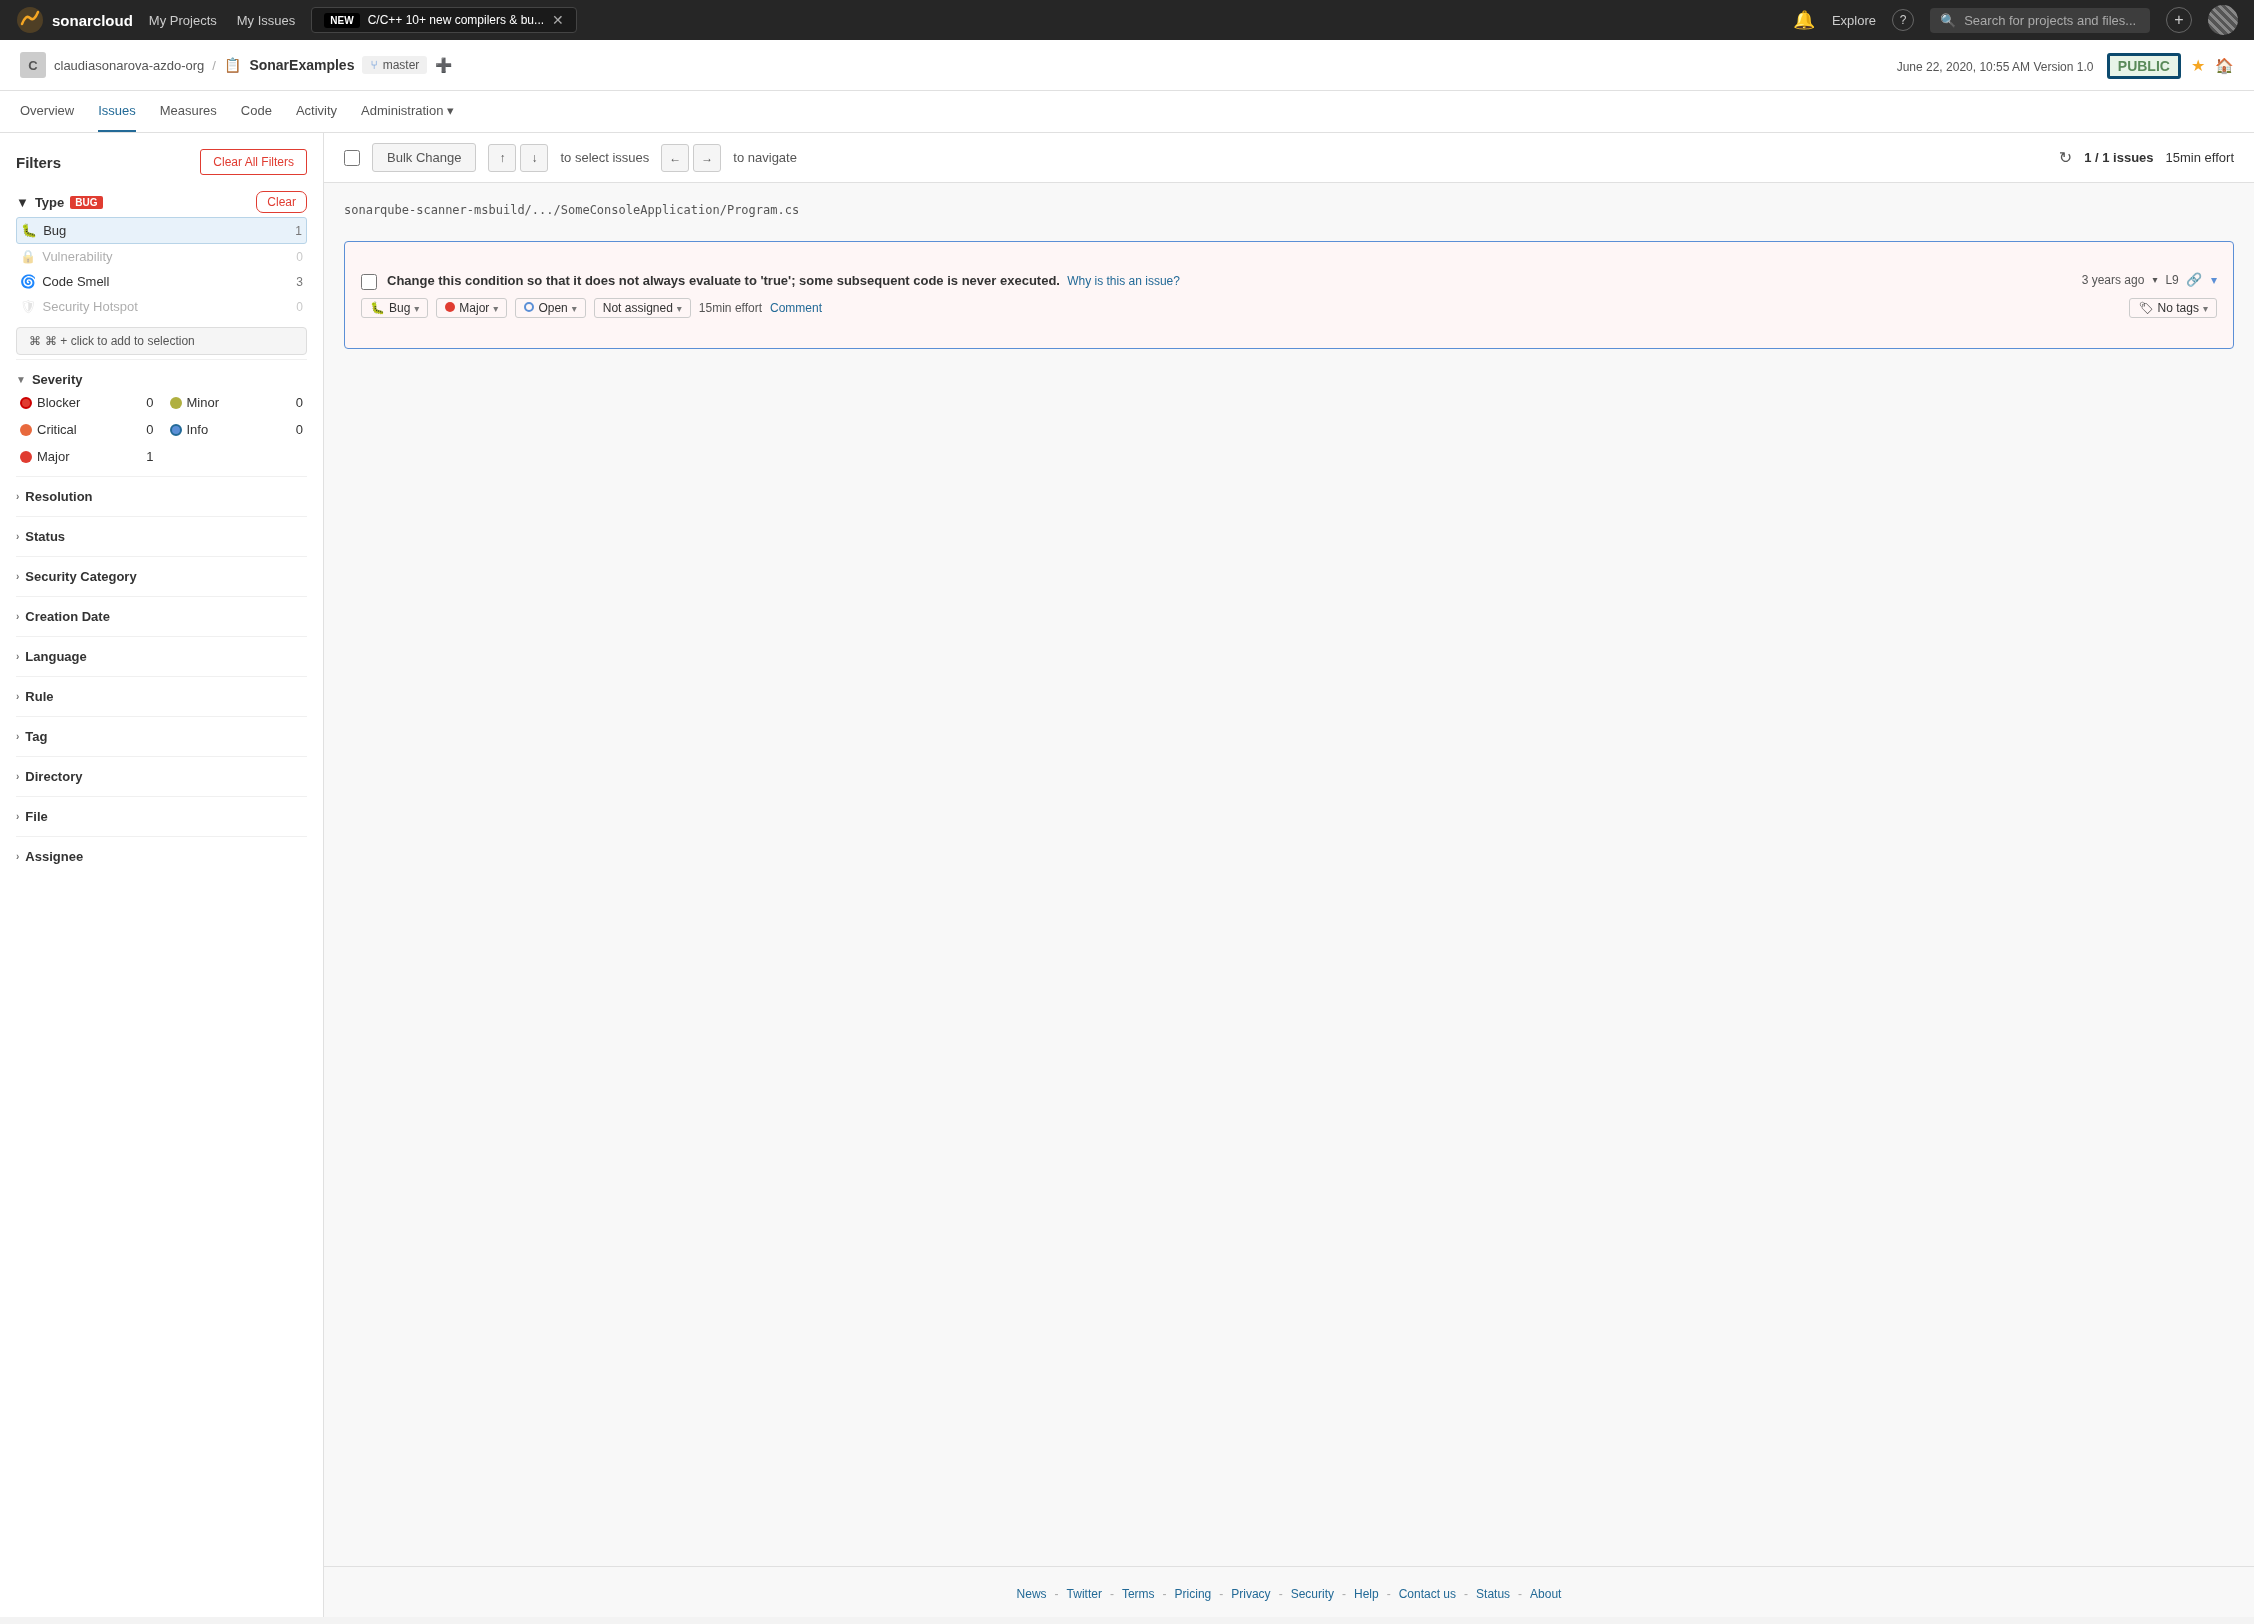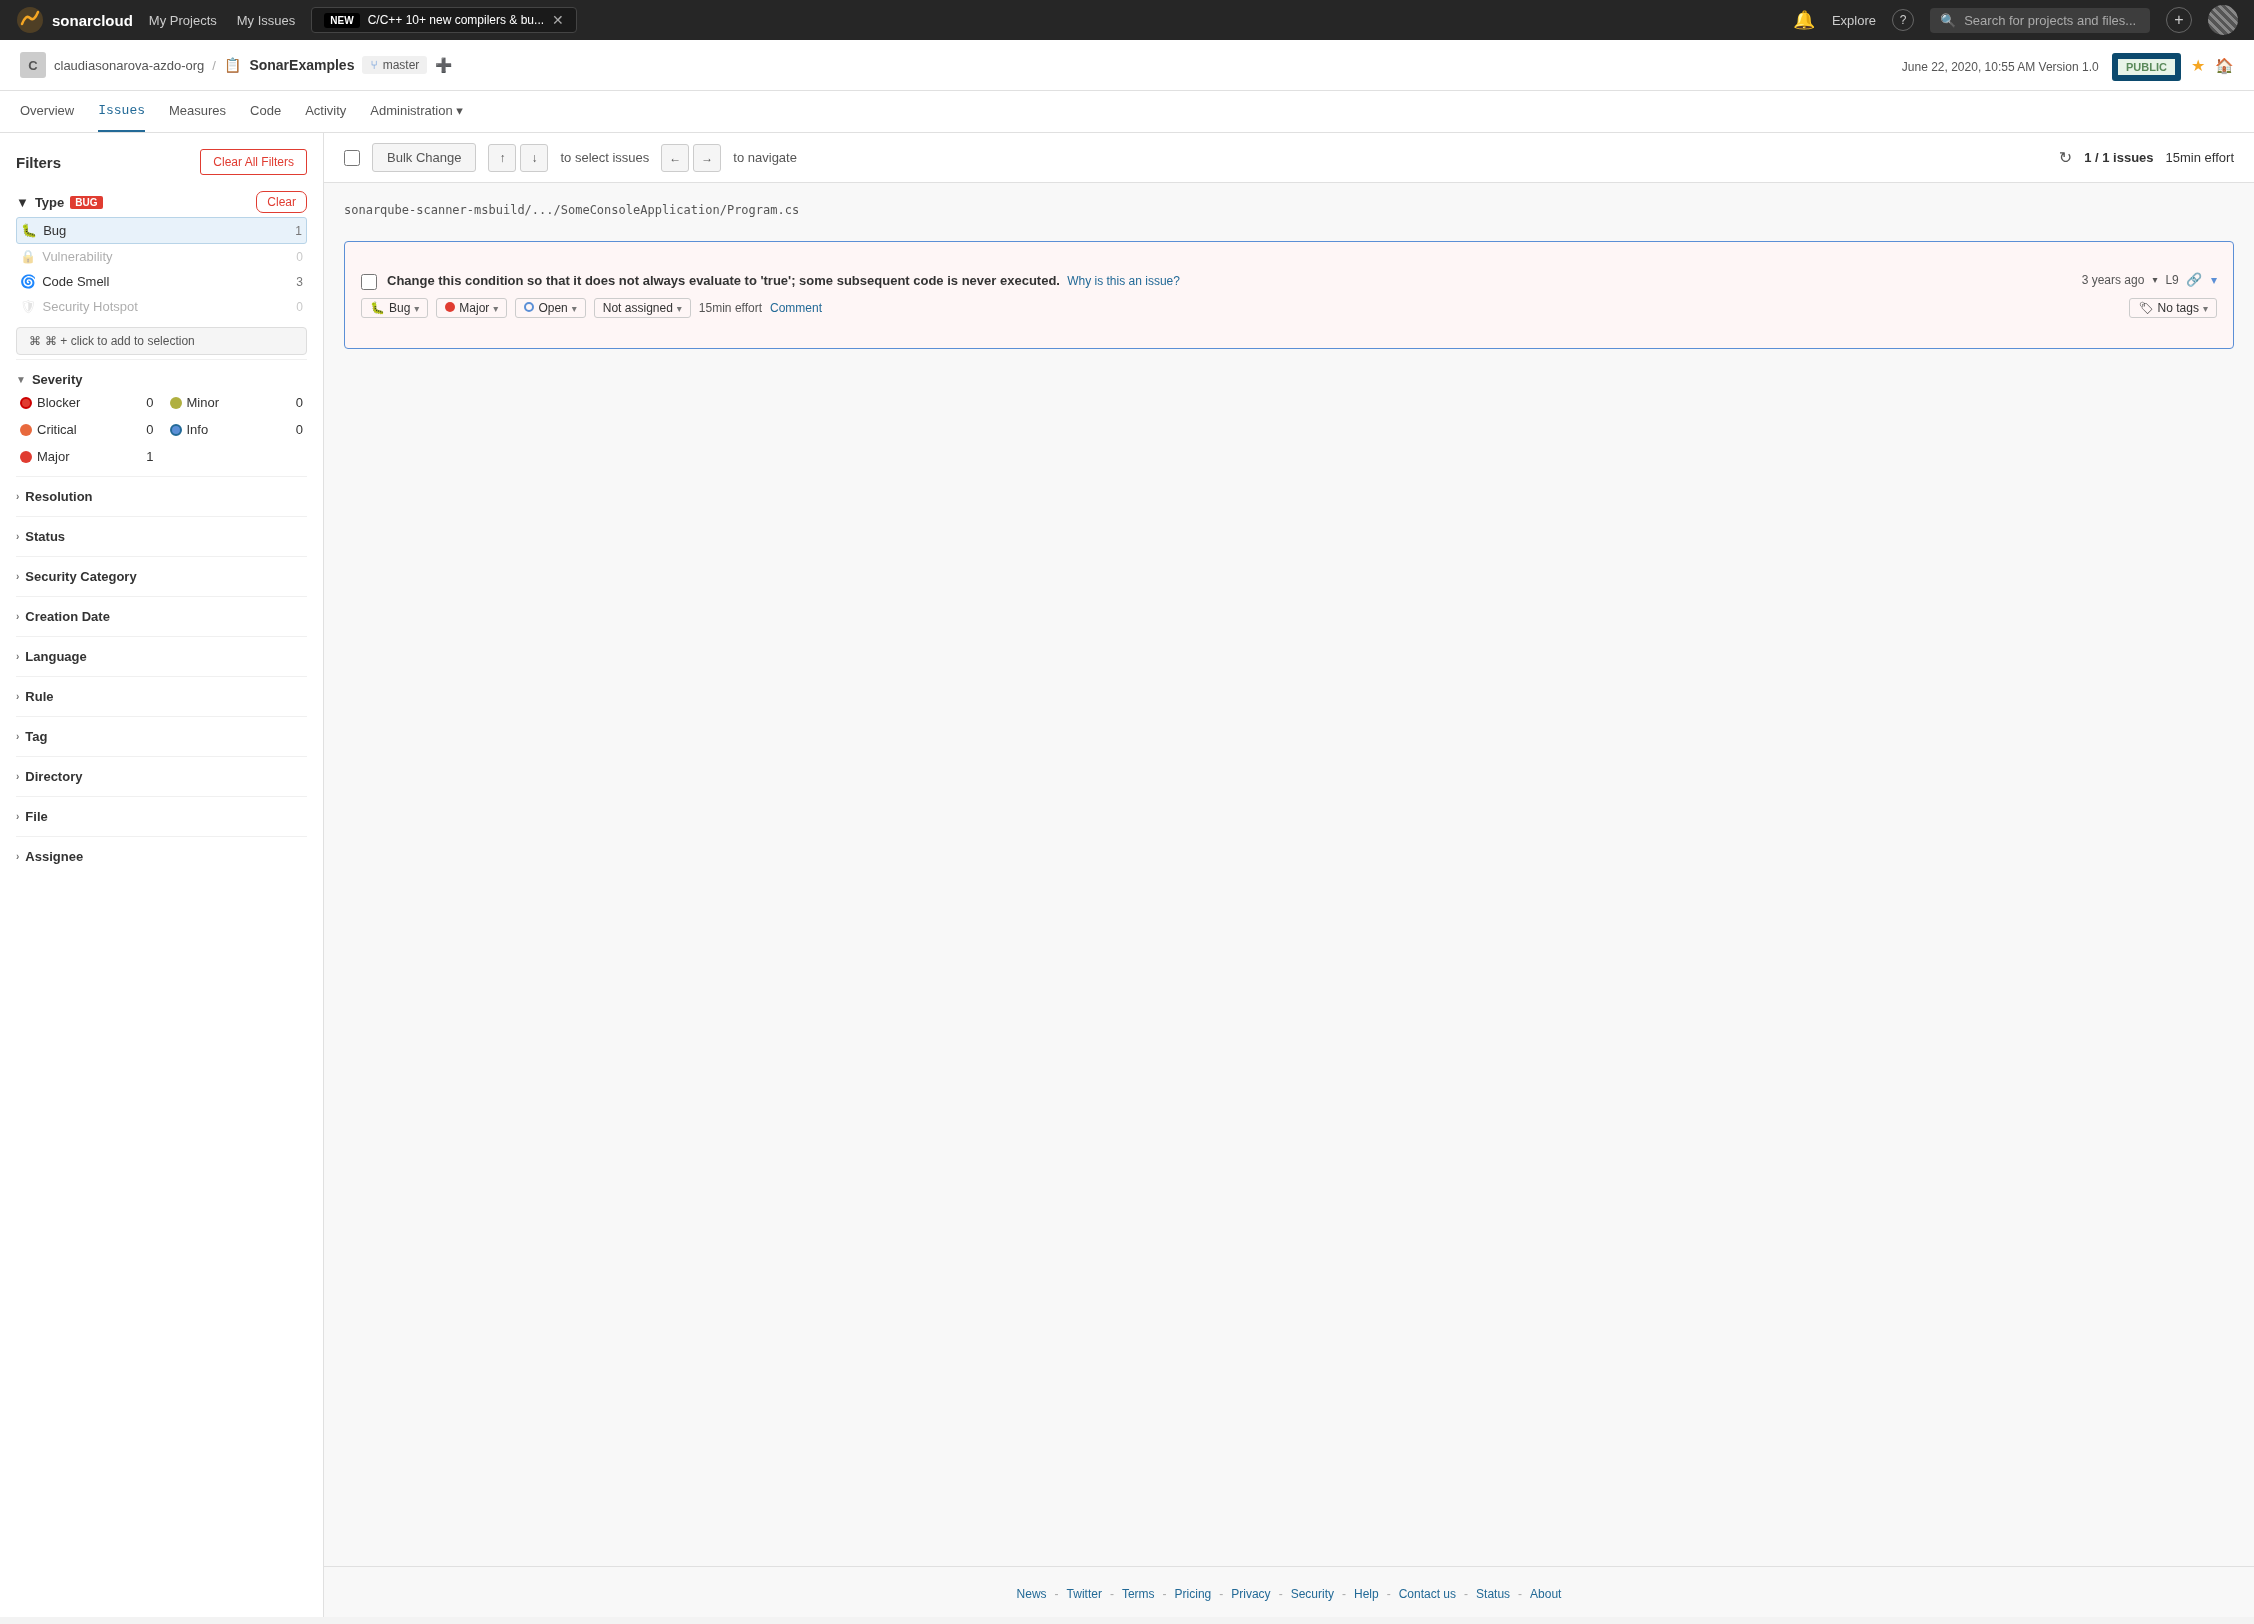--- a/index.html
+++ b/index.html
@@ -38,31 +38,31 @@
     }
     .project-avatar { width: 26px; height: 26px; background: #ccc; border-radius: 3px; display: flex; align-items: center; justify-content: center; font-weight: bold; font-size: 13px; color: #555; }
     .project-org { color: #555; font-size: 13px; }
     .project-sep { color: #aaa; }
     .project-icon { color: #5b8fd6; font-size: 14px; }
     .project-name { font-weight: bold; font-size: 14px; color: #333; }
     .branch-tag { display: flex; align-items: center; gap: 5px; background: #f0f0f0; border-radius: 3px; padding: 2px 8px; font-size: 12px; color: #555; cursor: pointer; }
     .branch-icon { color: #5b8fd6; }
     .plus-circle { color: #5b8fd6; font-size: 14px; cursor: pointer; }
     .header-right { margin-left: auto; font-size: 12px; color: #555; }
-    .public-badge { background: #e8f4e8; color: #5a8a5a; border: 6px solid #0c4a6e; border-radius: 3px; padding: 2px 8px; font-size: 11px; font-weight: bold; }
+    .public-badge { background: #e8f4e8; color: #5a8a5a; border: 3px solid #0c4a6e; border-radius: 3px; padding: 2px 8px; font-size: 14px; font-weight: bold; }
     .star-icon { color: #f5a623; font-size: 16px; cursor: pointer; }
     .home-icon { font-size: 15px; cursor: pointer; color: #555; }
 
     
     .sub-nav {
       background: #fff; border-bottom: 1px solid #e0e0e0; padding: 0 20px;
       display: flex; align-items: center; gap: 24px; height: 42px;
     }
     .sub-nav-item { font-size: 13px; color: #555; cursor: pointer; padding: 12px 0; border-bottom: 2px solid transparent; }
-    .sub-nav-item.active { color: #236a97; border-bottom: 2px solid #236a97; font-weight: 500; font-family: Liberation Mono, monospace; }
+    .sub-nav-item.active { color: #236a97; border-bottom: 2px solid #236a97; font-weight: 500; }
 
     
     .main-layout { display: flex; min-height: calc(100vh - 140px); }
 
     
     .sidebar { width: 324px; background: #fff; border-right: 1px solid #e0e0e0; padding: 16px; flex-shrink: 0; }
     .filters-header { display: flex; align-items: center; justify-content: space-between; margin-bottom: 16px; }
     .filters-title { font-size: 15px; font-weight: 600; color: #333; }
     .clear-all-btn { border: 1.5px solid #e03c31; color: #e03c31; background: #fff; border-radius: 3px; padding: 5px 12px; font-size: 12px; cursor: pointer; font-weight: 500; }
 

